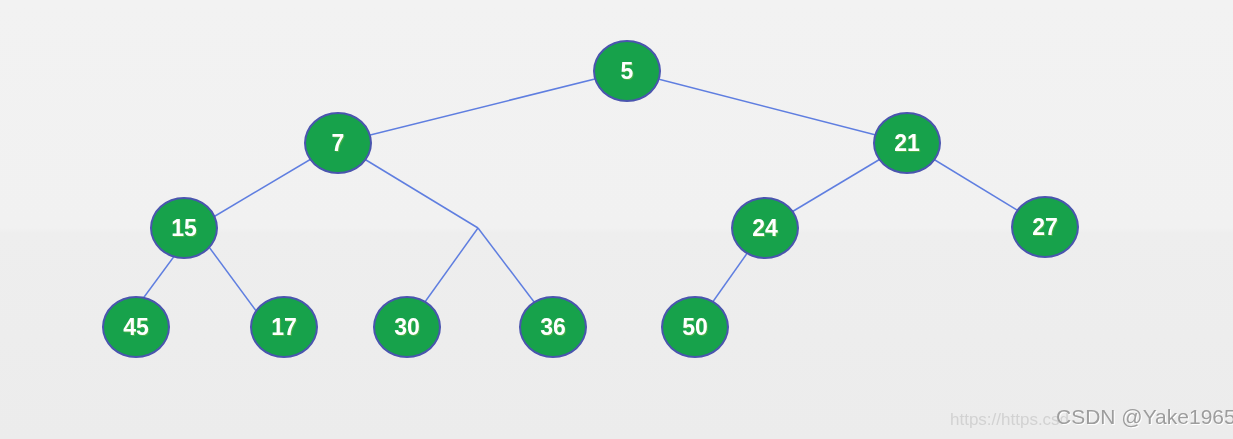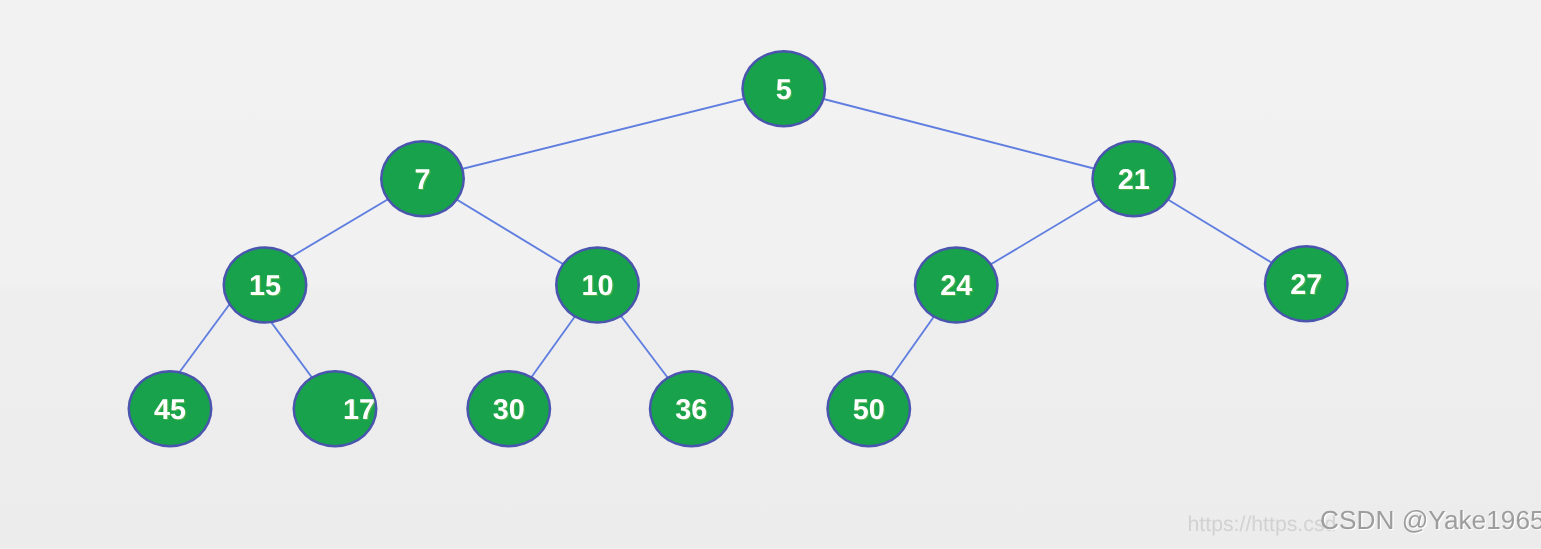--- a/index.html
+++ b/index.html
@@ -82,36 +82,33 @@
   <span class="watermark-brand">CSDN @Yake1965</span>
 <div class="node" style="left: 593px; top: 40px;">
       <span>5</span>
     </div>
     <div class="node" style="left: 304px; top: 112px;">
       <span>7</span>
     </div>
     <div class="node" style="left: 873px; top: 112px;">
       <span>21</span>
     </div>
-    <div class="node" style="left: 178px; top: 197px; text-align: center;">
+    <div class="node" style="left: 150px; top: 197px; text-align: center;">
       <span>15</span>
-    </div>
-    <div class="node" style="left: 444px; top: 197px;">
-      <span>10</span>
     </div>
     <div class="node" style="left: 731px; top: 197px;">
       <span>24</span>
     </div>
     <div class="node" style="left: 1011px; top: 196px; align-items: center;">
       <span>27</span>
     </div>
     <div class="node" style="left: 102px; top: 296px;">
       <span>45</span>
     </div>
-    <div class="node" style="left: 234px; top: 296px; justify-content: flex-end;">
+    <div class="node" style="left: 250px; top: 296px;">
       <span>17</span>
     </div>
     <div class="node" style="left: 373px; top: 296px;">
       <span>30</span>
     </div>
     <div class="node" style="left: 519px; top: 296px;">
       <span>36</span>
     </div>
     <div class="node" style="left: 661px; top: 296px; align-items: center;">
       <span>50</span>

